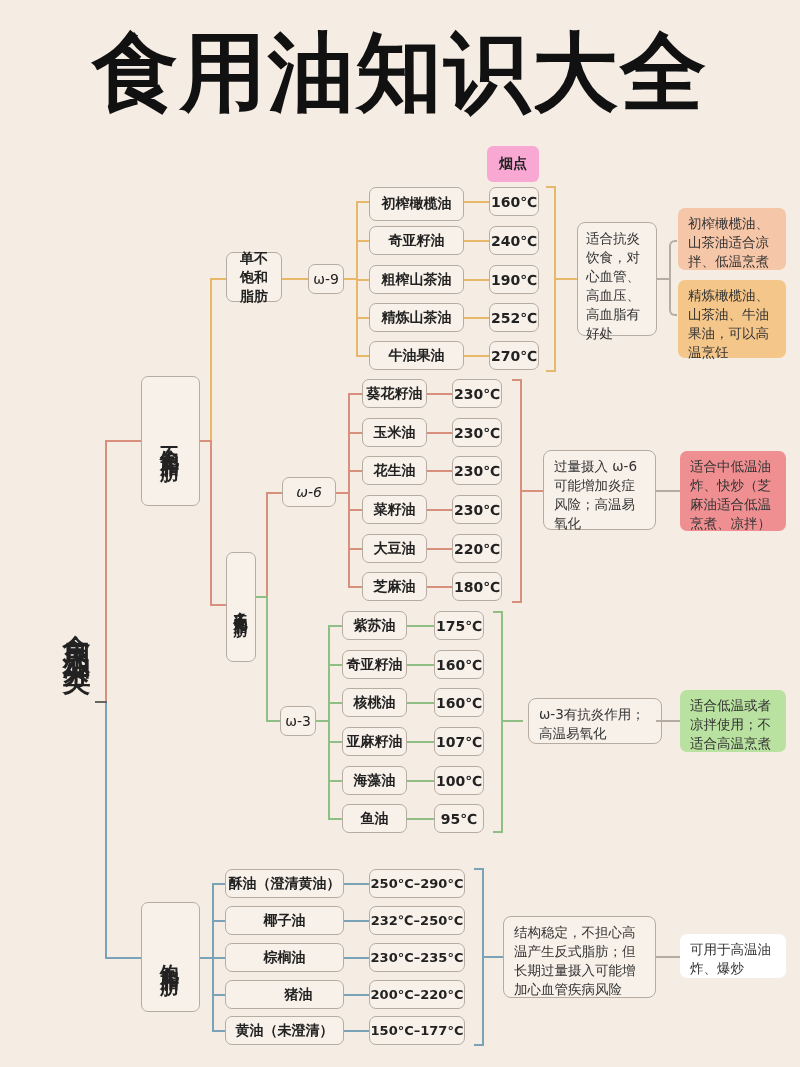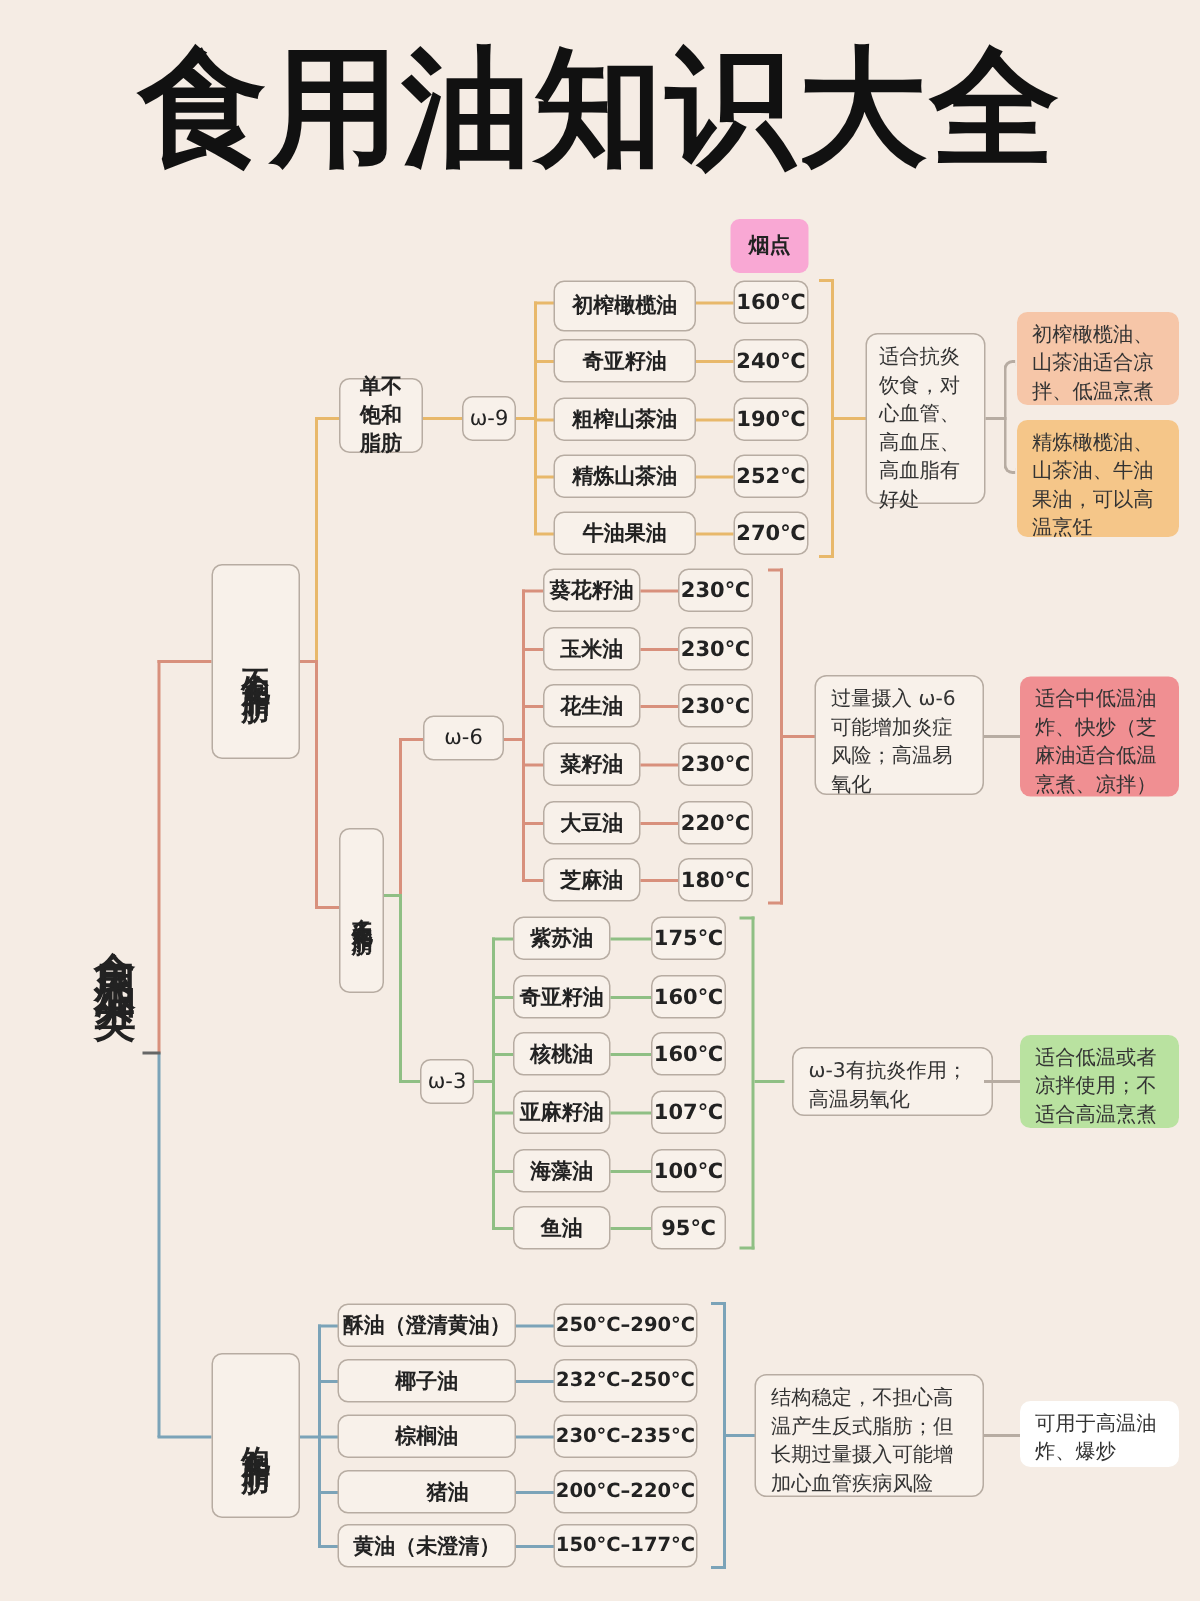--- a/index.html
+++ b/index.html
@@ -124,21 +124,21 @@
 <div class="note" style="left:577px;top:222px;width:80px;height:114px;padding:6px 8px;">适合抗炎饮食，对心血管、高血压、高血脂有好处</div>
 <div class="ln" style="left:657px;top:278px;width:14px;height:2px;background:#b7aca2;"></div>
 <div class="bracket" style="left:669px;top:240px;width:8px;height:76px;border:2px solid #b7aca2;border-right:none;border-radius:6px 0 0 6px;"></div>
 <div class="tip" style="left:678px;top:208px;width:108px;height:62px;background:#f6c6a8;">初榨橄榄油、山茶油适合凉拌、低温烹煮</div>
 <div class="tip" style="left:678px;top:280px;width:108px;height:78px;background:#f5c689;">精炼橄榄油、山茶油、牛油果油，可以高温烹饪</div>
 
 <div class="box vert" style="left:226px;top:552px;width:30px;height:110px;font-size:14px;letter-spacing:2px;">
   <span>多不饱和脂肪</span>
 </div>
 
-<div class="box" style="left:282px;top:477px;width:54px;height:30px;font-weight:normal;">
+<div class="box" style="left:282px;top:477px;width:54px;height:30px;font-weight:normal;font-style:italic;">
   <span>ω-6</span>
 </div>
 
 <div>
   <div class="ln" style="left:348px;top:393px;width:14px;height:2px;background:#d8907c;"></div>
   <div class="box" style="left:362px;top:379px;width:65px;height:29px;">
       <span>葵花籽油</span>
     </div>
   <div class="ln" style="left:427px;top:393px;width:26px;height:2px;background:#d8907c;"></div>
   <div class="box" style="left:452px;top:379px;width:50px;height:29px;">

